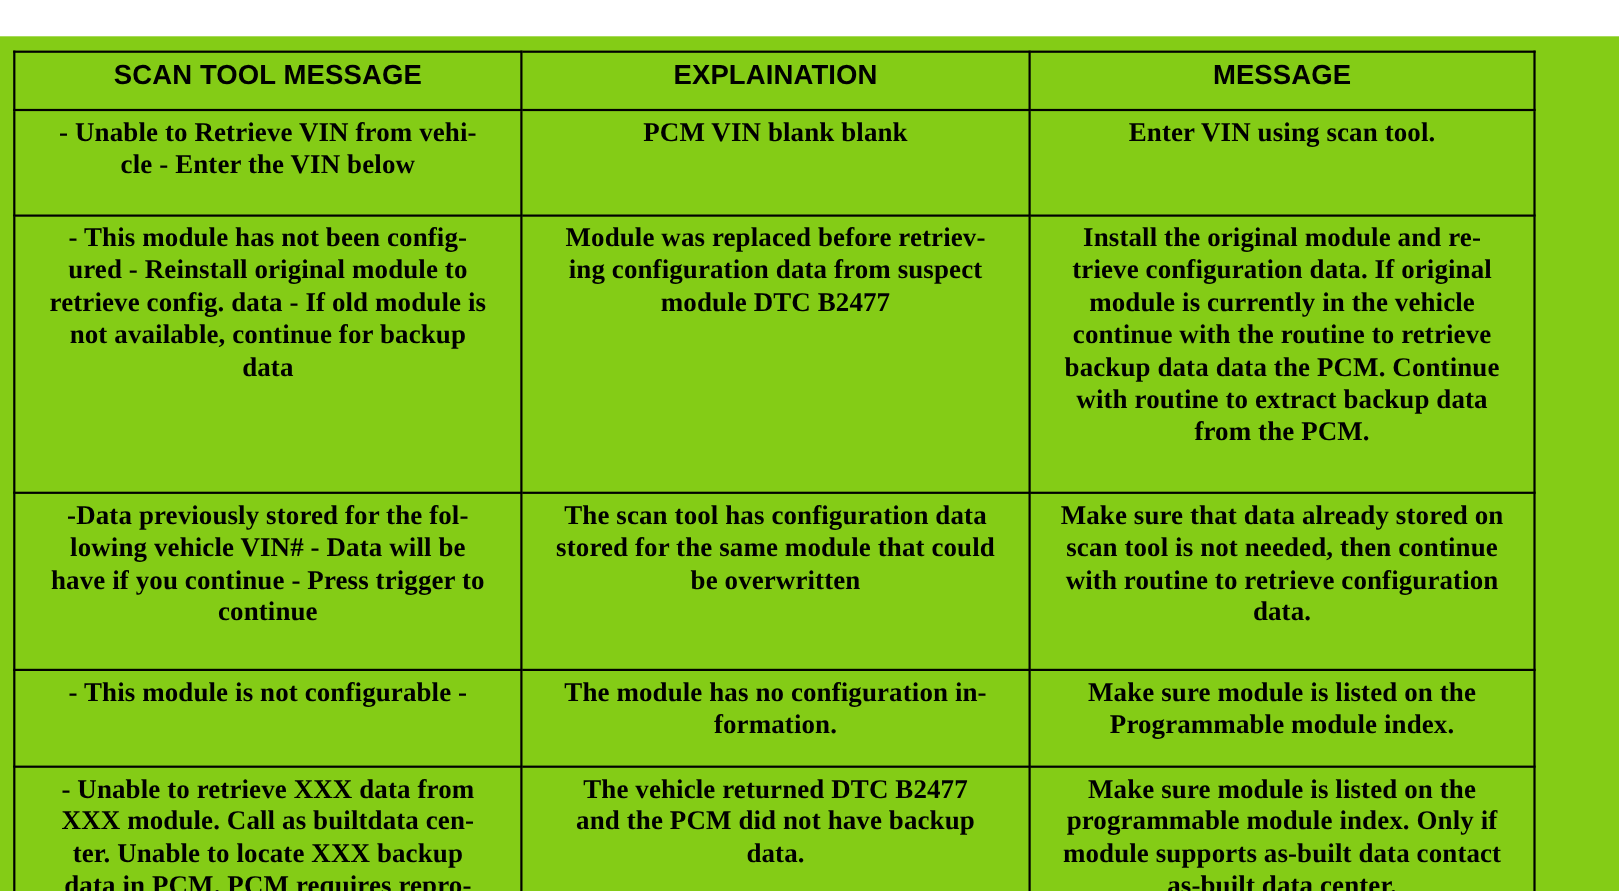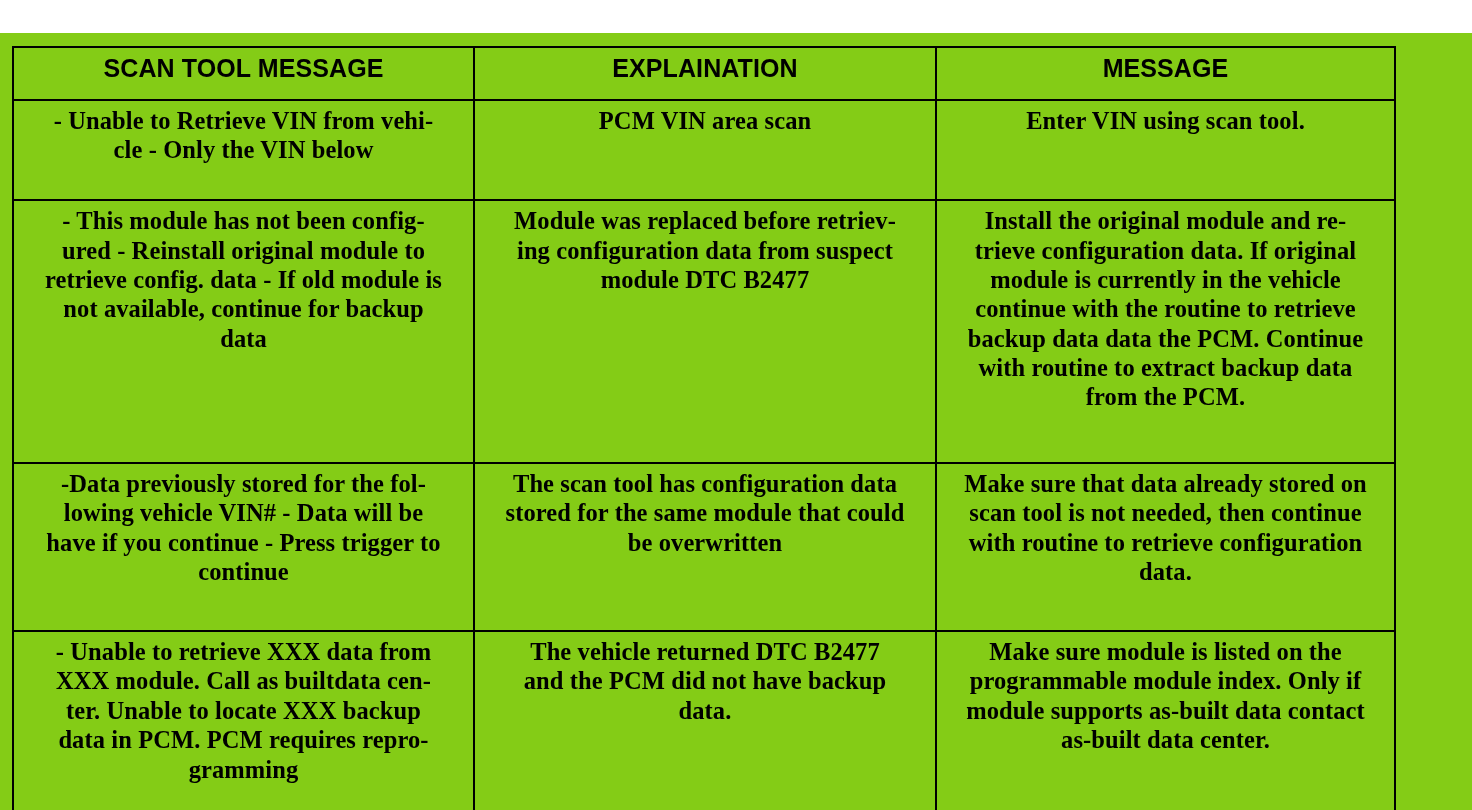--- a/index.html
+++ b/index.html
@@ -105,24 +105,24 @@
         <th class="col-explanation">EXPLAINATION</th>
         <th class="col-action">MESSAGE</th>
       </tr>
     </thead>
 
     <tbody>
 
       <tr class="row-1">
         <td class="col-message">
             <span class="cell-text">- Unable to Retrieve VIN from vehi-
-cle - Only the VIN below</span>
-          </td>
-        <td class="col-explanation">
-            <span class="cell-text">PCM VIN area scan</span>
+cle - Enter the VIN below</span>
+          </td>
+        <td class="col-explanation">
+            <span class="cell-text">PCM VIN blank blank</span>
           </td>
         <td class="col-action">
             <span class="cell-text">Enter VIN using scan tool.</span>
           </td>
       </tr>
 
       <tr class="row-2">
         <td class="col-message">
             <span class="cell-text">- This module has not been config-
 ured - Reinstall original module to
@@ -159,20 +159,33 @@
 be overwritten</span>
           </td>
         <td class="col-action">
             <span class="cell-text">Make sure that data already stored on
 scan tool is not needed, then continue
 with routine to retrieve configuration
 data.</span>
           </td>
       </tr>
 
+      <tr class="row-4">
+        <td class="col-message">
+            <span class="cell-text">- This module is not configurable -</span>
+          </td>
+        <td class="col-explanation">
+            <span class="cell-text">The module has no configuration in-
+formation.</span>
+          </td>
+        <td class="col-action">
+            <span class="cell-text">Make sure module is listed on the
+Programmable module index.</span>
+          </td>
+      </tr>
 
       <tr class="row-5">
         <td class="col-message">
             <span class="cell-text">- Unable to retrieve XXX data from
 XXX module. Call as builtdata cen-
 ter. Unable to locate XXX backup
 data in PCM. PCM requires repro-
 gramming</span>
           </td>
         <td class="col-explanation">

